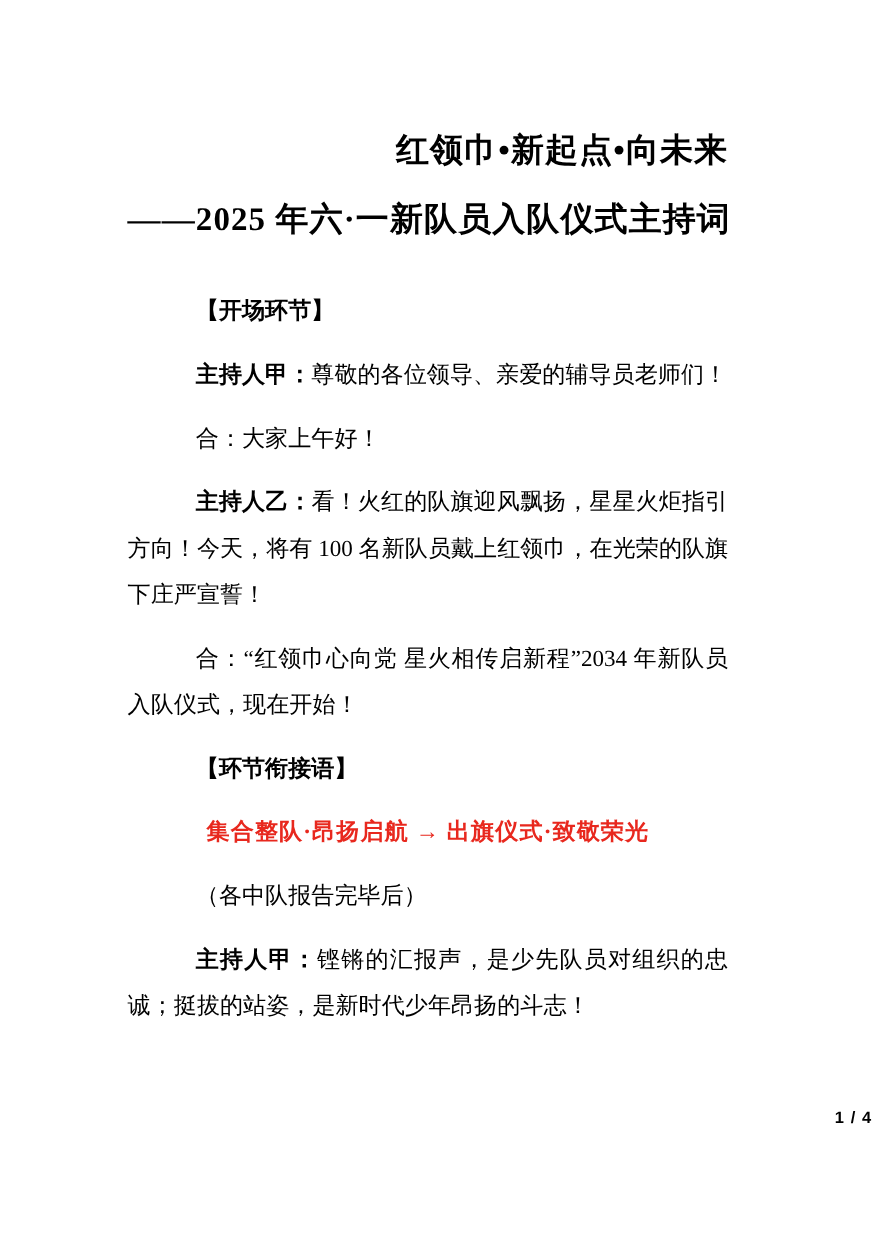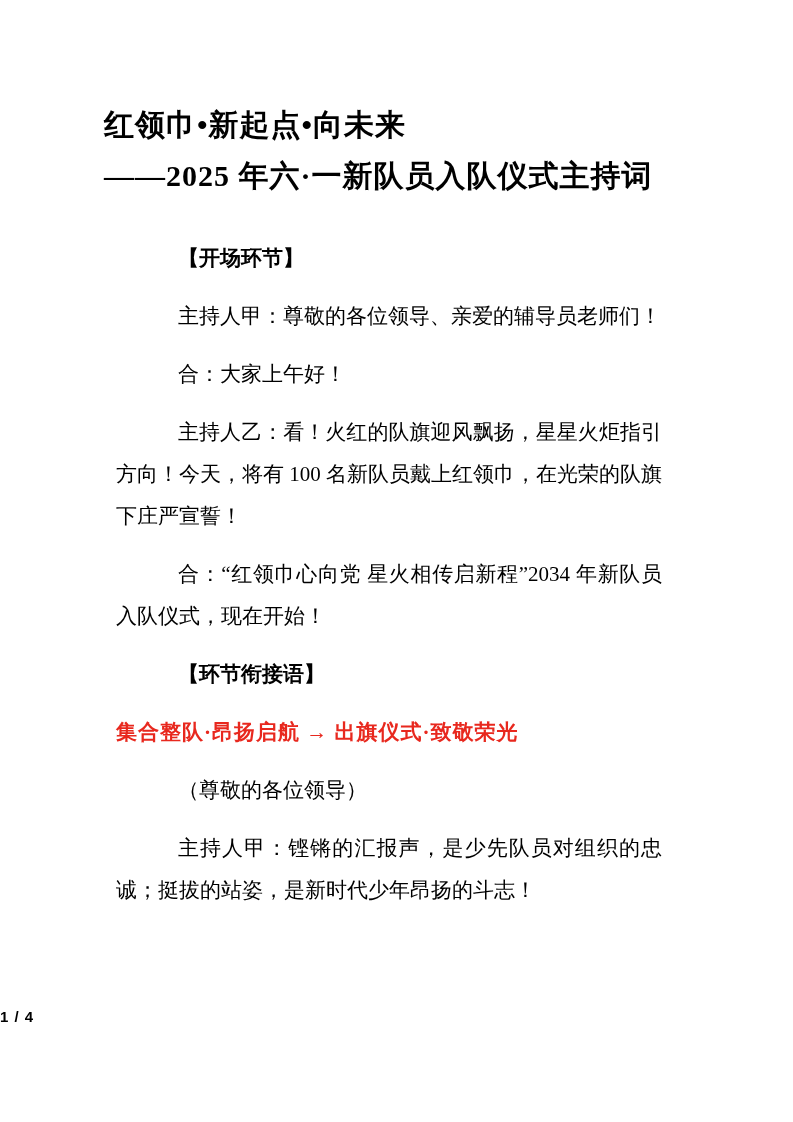--- a/index.html
+++ b/index.html
@@ -12,22 +12,22 @@
     width: 793px;
     height: 1122px;
     background: #ffffff;
     box-sizing: border-box;
     padding: 97px 115px 0 100px;
     font-family: "Liberation Serif", "DejaVu Serif", serif;
     color: #000000;
     overflow: hidden;
   }
   .doc-title {
-    margin: 4px;
-    text-align: left;
+    margin: 16px;
+    text-align: right;
     font-size: 30px;
     line-height: 47px;
     font-weight: bold;
     letter-spacing: 1px;
     white-space: nowrap;
   }
   .doc-body {
     margin-top: 38px;
     font-size: 21px;
     line-height: 42px;
@@ -38,34 +38,34 @@
     margin: 16px;
   }
   .para {
     text-indent: 62px;
   }
   .section-heading {
     text-indent: 62px;
     font-weight: bold;
   }
   .speaker {
-    font-weight: normal;
+    font-weight: bold;
   }
   .slogan {
     text-indent: 0;
-    text-align: left;
+    text-align: center;
     font-weight: bold;
     letter-spacing: 1px;
   }
   .footer {
     position: absolute;
     top: 1008px;
     left: 0;
     width: 793px;
-    text-align: left;
+    text-align: right;
     font-family: "Liberation Sans", "DejaVu Sans", sans-serif;
     font-size: 15px;
     font-weight: bold;
     letter-spacing: 1px;
     color: #000000;
   }
 </style>
 </head>
 <body>
 
@@ -87,21 +87,21 @@
     <p class="para"><span class="speaker">主持人乙：</span><span>看！火红的队旗迎风飘扬，星星火炬指引方向！今天，将有 100 名新队员戴上红领巾，在光荣的队旗下庄严宣誓！</span></p>
 
 
     <p class="para">合：“红领巾心向党 星火相传启新程”2034 年新队员入队仪式，现在开始！</p>
 
     <p class="section-heading">【环节衔接语】</p>
 
     <p class="slogan" style="color: rgb(232, 40, 30);">集合整队·昂扬启航 → 出旗仪式·致敬荣光</p>
 
 
-    <p class="para">（尊敬的各位领导）</p>
+    <p class="para">（各中队报告完毕后）</p>
 
     <p class="para"><span class="speaker">主持人甲：</span><span>铿锵的汇报声，是少先队员对组织的忠诚；挺拔的站姿，是新时代少年昂扬的斗志！</span></p>
 
   </div>
 
   <div class="footer">1 / 4</div>
 
 </div>
 
 </body></html>

